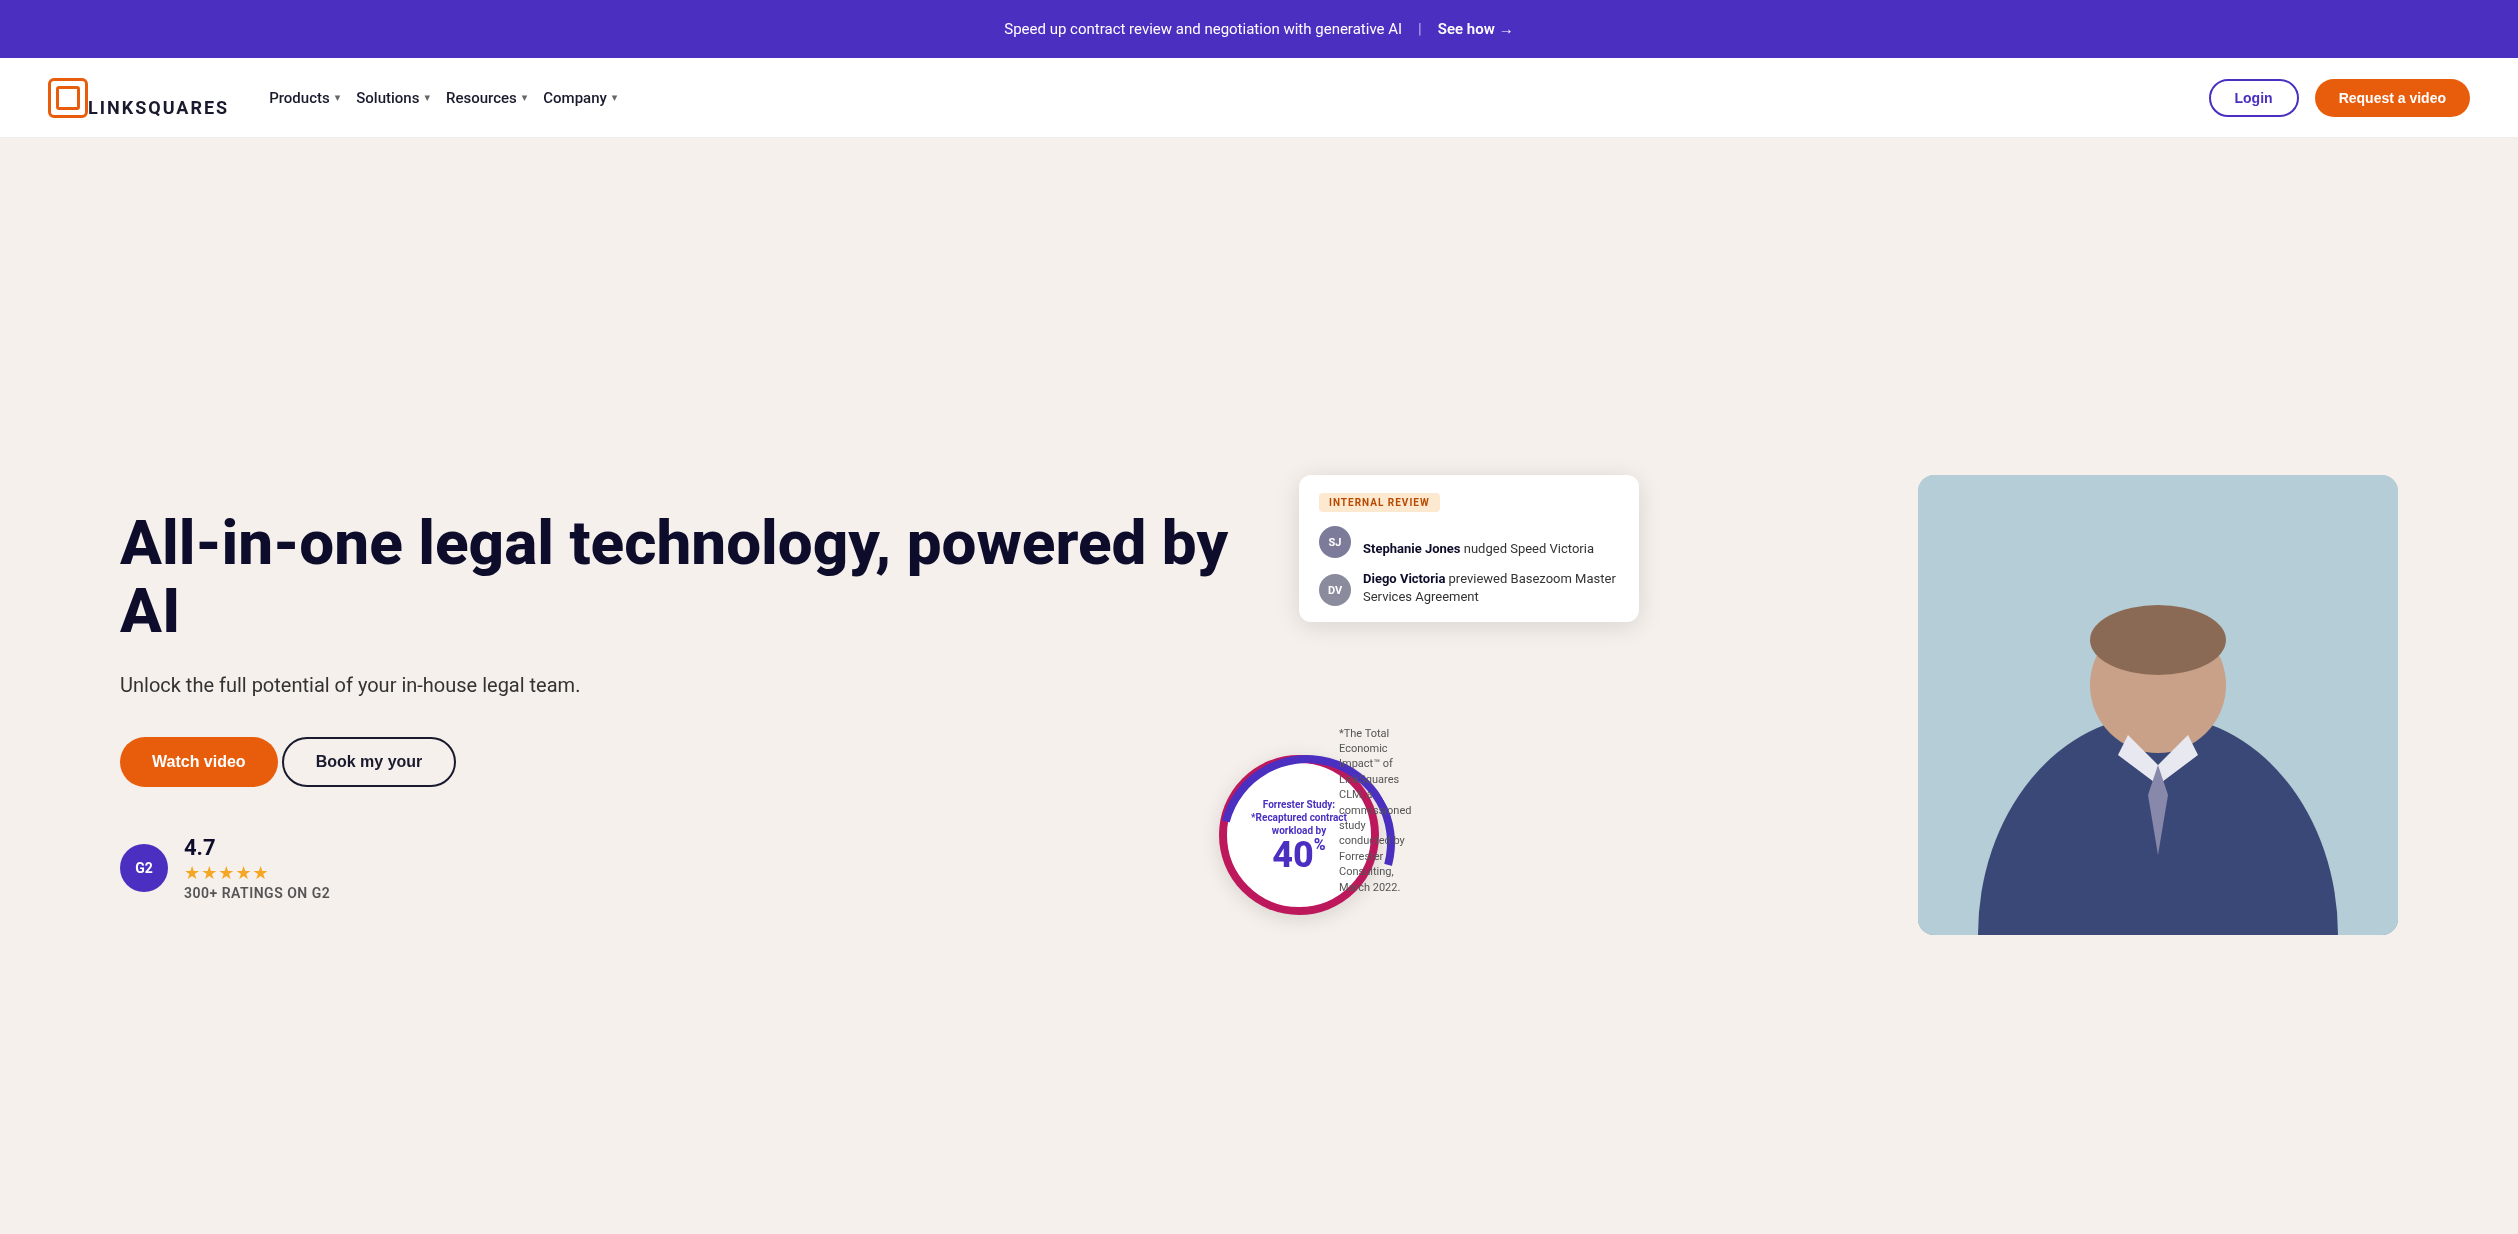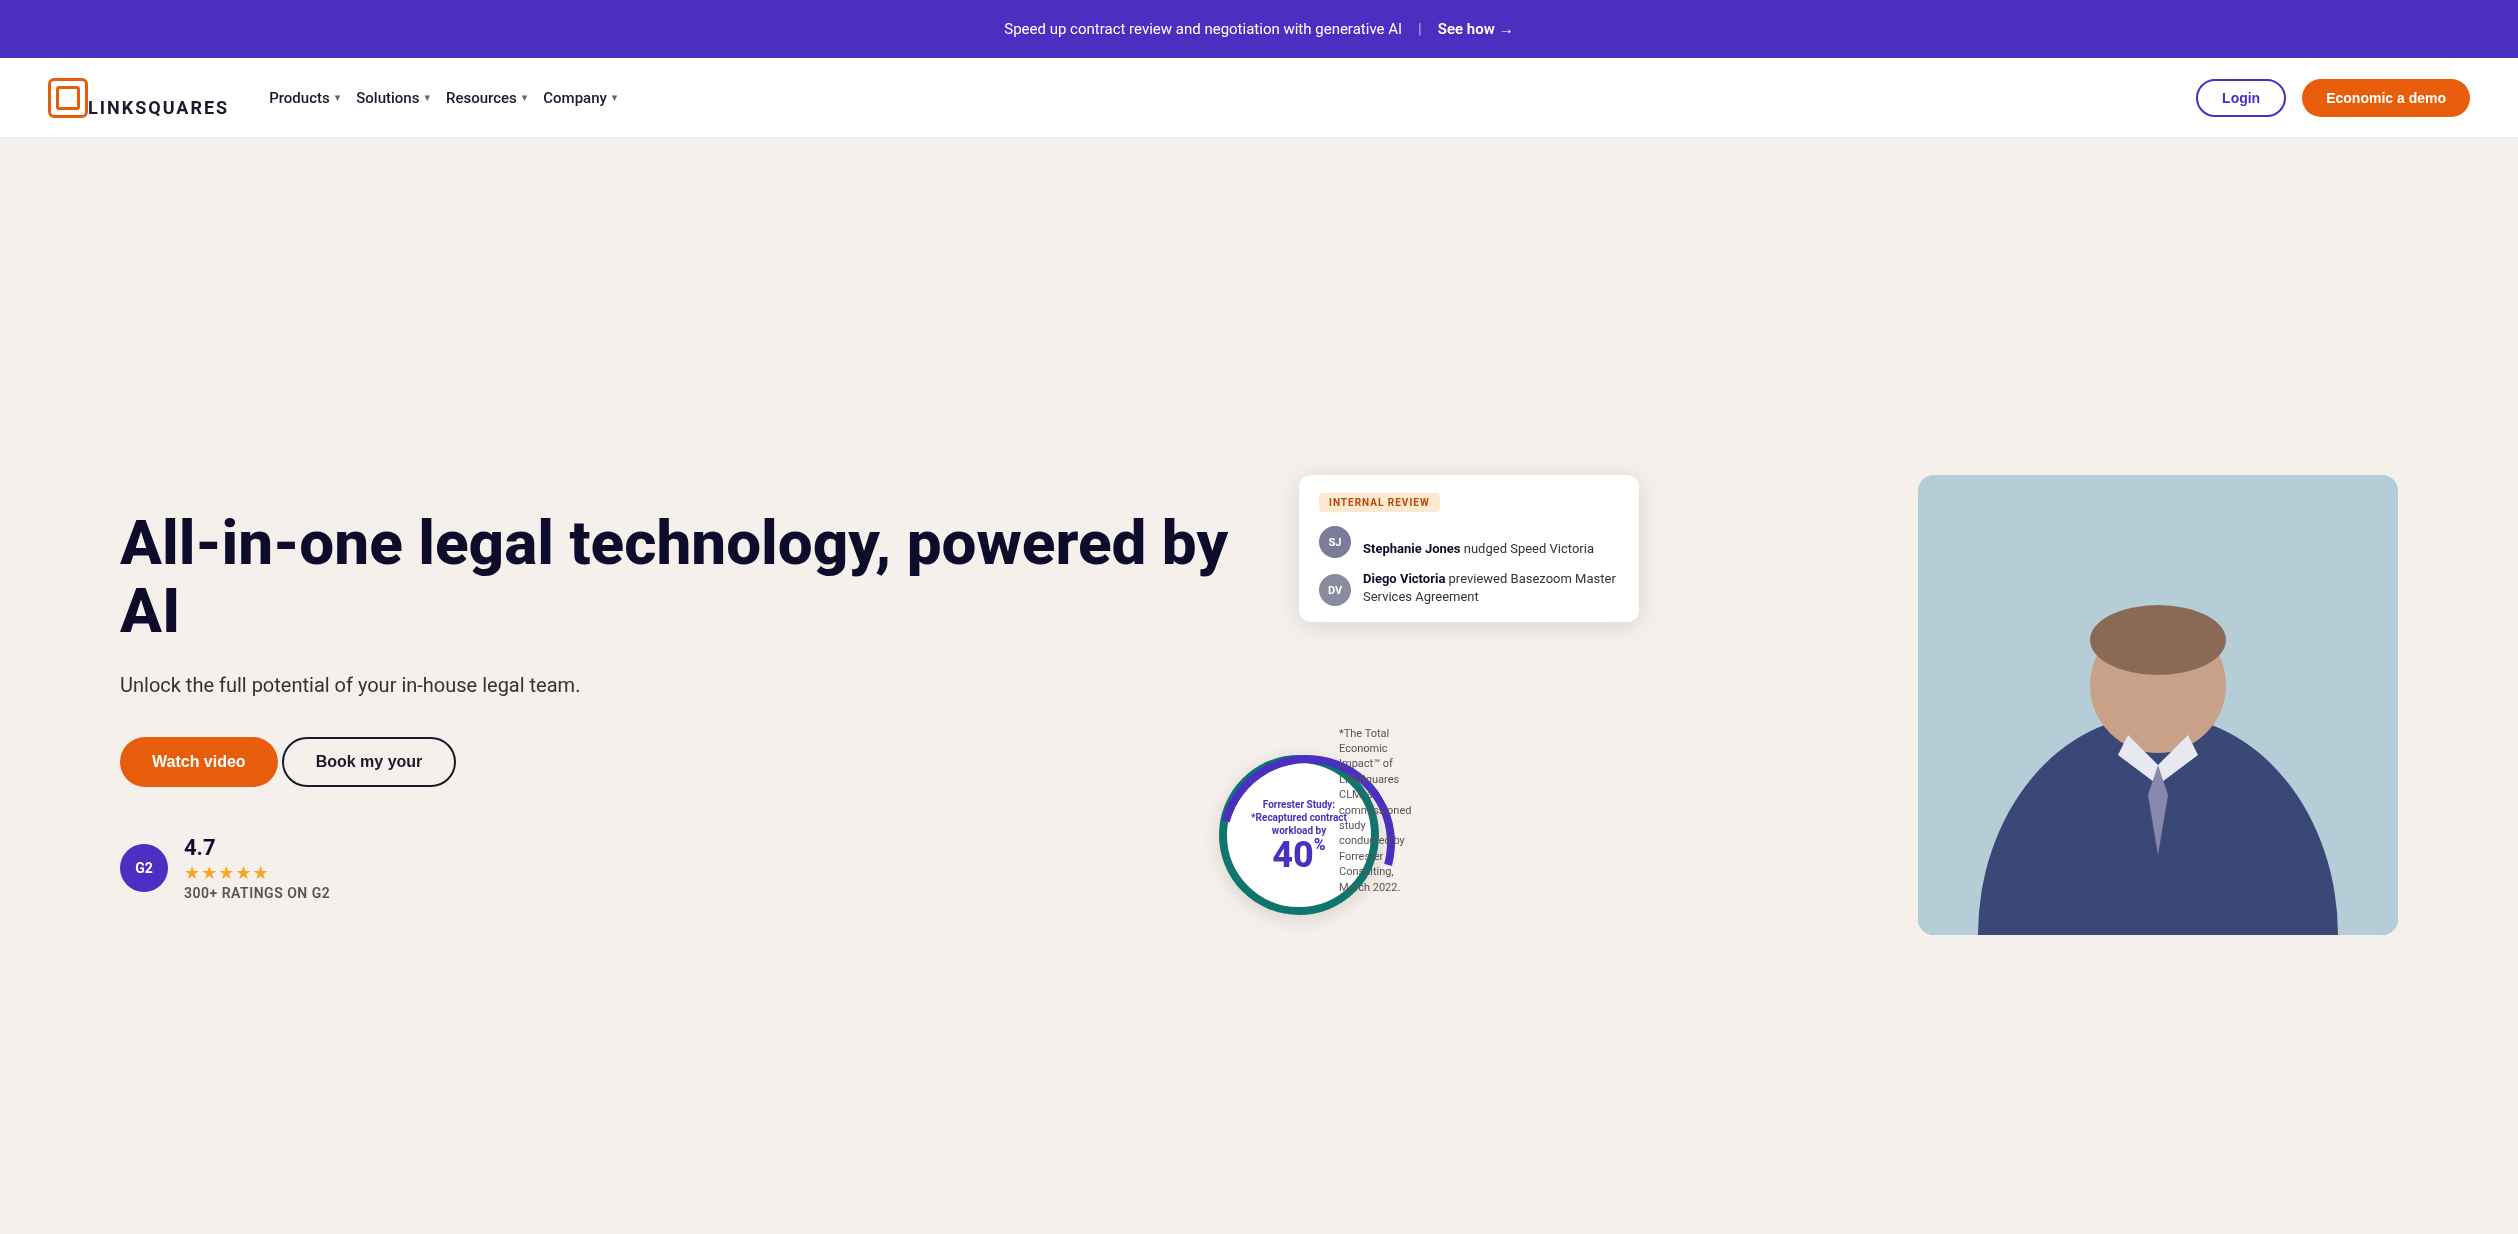--- a/index.html
+++ b/index.html
@@ -226,21 +226,21 @@
     
     .forrester-circle-wrap {
       position: absolute;
       bottom: 20px;
       left: -40px;
       z-index: 10;
     }
     .forrester-circle {
       width: 160px; height: 160px;
       border-radius: 50%;
-      border: 8px solid #0f766e;
+      border: 8px solid #be185d;
       background: #fff;
       display: flex;
       flex-direction: column;
       align-items: center;
       justify-content: center;
       text-align: center;
       padding: 12px;
       position: relative;
       box-shadow: 0 4px 20px rgba(0,0,0,0.12);
     }
@@ -315,21 +315,21 @@
         <span class="chevron">▾</span>
       </div>
       <div class="nav-item">
         <span>Company</span>
         <span class="chevron">▾</span>
       </div>
     </div>
   </div>
   <div class="nav-right">
     <button class="btn-login">Login</button>
-    <button class="btn-demo">Economic a demo</button>
+    <button class="btn-demo">Request a video</button>
   </div>
 </nav>
 
 <section class="hero">
   <div class="hero-left">
     <h1 class="hero-title">All-in-one legal technology, powered by AI</h1>
     <p class="hero-subtitle">Unlock the full potential of your in-house legal team.</p>
     <div class="hero-buttons">
       <button class="btn-watch">Watch video</button>
       <button class="btn-book">Book my your</button>

